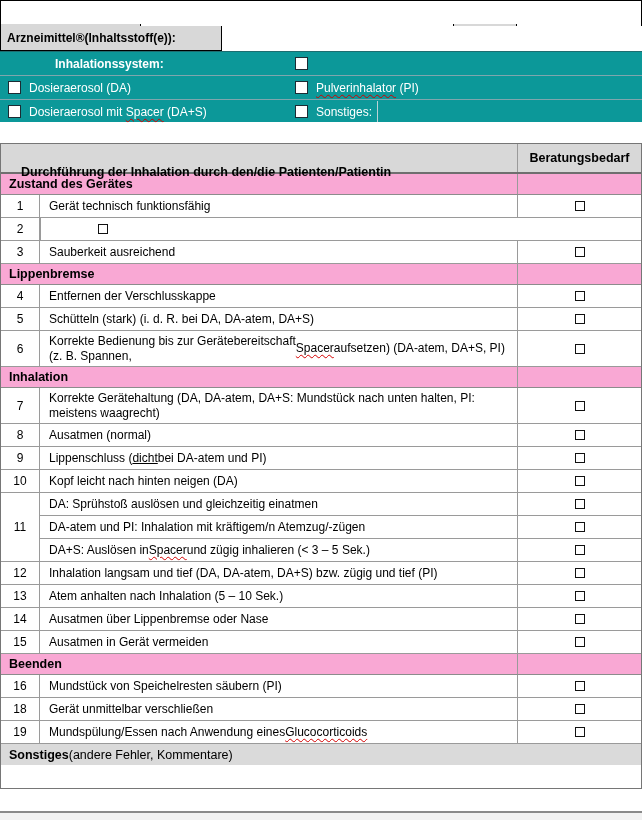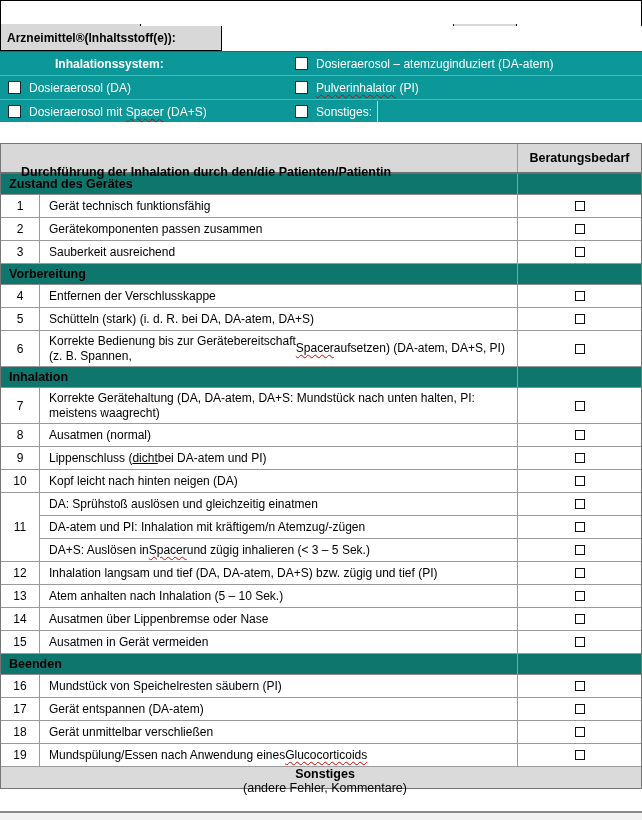--- a/index.html
+++ b/index.html
@@ -36,21 +36,21 @@
 
   .gap{height:21px;background:#fff;}
 
   
   .tableframe{height:646px;border:1px solid #767676;background:#fff;}
   .thead{display:flex;height:30px;background:#d8d8d8;font-weight:bold;font-size:12.5px;
          border-bottom:2px solid #6f6f6f;}
   .thead-main{flex:1;display:flex;align-items:center;padding-left:20px;margin-top:28px;}
   .thead-right{width:124px;border-left:1px solid #9a9a9a;display:flex;align-items:center;justify-content:center;}
 
-  .sec{display:flex;height:21px;background:#0f766e;border-bottom:1px solid #8c8c8c;}
+  .sec{display:flex;height:21px;background:#f9a8d4;border-bottom:1px solid #8c8c8c;}
   .sec-title{flex:1;display:flex;align-items:center;padding-left:8px;font-weight:bold;font-size:12.5px;}
   .sec-chk{width:124px;border-left:1px solid #9a9a9a;}
 
   .row{display:flex;height:23px;border-bottom:1px solid #9a9a9a;background:#fff;}
   .row.l2{height:36px;}
   .row.grp{height:69px;}
   .num{width:39px;border-right:1px solid #9a9a9a;display:flex;align-items:center;justify-content:center;
        font-size:12px;flex:0 0 auto;}
   .txt{flex:1;display:flex;align-items:center;padding:1px 6px 1px 9px;font-size:12px;line-height:15px;
        white-space:pre-line;}
@@ -59,21 +59,21 @@
 
   .grp-col{flex:1;display:flex;flex-direction:column;}
   .subrow{flex:1;display:flex;}
   .subrow + .subrow{border-top:1px solid #9a9a9a;}
   .subrow .txt{padding-left:9px;}
 
   .w{text-decoration:underline;text-decoration-style:wavy;text-decoration-color:#d40000;
      text-decoration-thickness:1px;text-underline-offset:2px;}
   .u{text-decoration:underline;}
 
-  .sonst{display:flex;align-items:center;height:21px;background:#dadada;padding-left:8px;font-size:12.5px;flex-direction:column;}
+  .sonst{display:flex;align-items:center;height:21px;background:#dadada;padding-left:8px;font-size:12.5px;}
   .sonst .b{font-weight:bold;}
 
   .comments{height:24px;background:#fff;border-bottom:2px solid #8a8a8a;}
   .footstrip{height:7px;background:#f2f2f2;}
 </style>
 </head>
 <body>
 
 <div class="page">
 
@@ -90,21 +90,20 @@
         <span> (Inhaltsstoff(e)):</span>
       </div>
     <div class="inpcell"></div>
   </div>
 
   <div class="teal">
     <div class="teal-row">
       <div class="teal-cell teal-title">Inhalationssystem:</div>
       <div class="teal-cell">
         <span class="cbw"></span>
-        <span><span>Dosieraerosol – atemzuginduziert (DA-atem)</span></span>
       </div>
     </div>
     <div class="teal-row">
       <div class="teal-cell">
         <span class="cbw"></span>
         <span><span>Dosieraerosol (DA)</span></span>
       </div>
       <div class="teal-cell">
         <span class="cbw"></span>
         <span><span class="w">Pulverinhalator</span><span> (PI)</span></span>
@@ -138,34 +137,33 @@
         </div>
         <div class="row">
           <div class="num">1</div>
           <div class="txt"><span>Gerät technisch funktionsfähig</span></div>
           <div class="chk">
             <span class="cb"></span>
           </div>
         </div>
         <div class="row">
           <div class="num">2</div>
-          <div class="txt"><span>Gerätekomponenten passen zusammen</span></div>
           <div class="chk">
             <span class="cb"></span>
           </div>
         </div>
         <div class="row">
           <div class="num">3</div>
           <div class="txt"><span>Sauberkeit ausreichend</span></div>
           <div class="chk">
             <span class="cb"></span>
           </div>
         </div>
         <div class="sec">
-          <div class="sec-title">Vorbereitung</div>
+          <div class="sec-title">Lippenbremse</div>
           <div class="sec-chk"></div>
         </div>
         <div class="row">
           <div class="num">4</div>
           <div class="txt"><span>Entfernen der Verschlusskappe</span></div>
           <div class="chk">
             <span class="cb"></span>
           </div>
         </div>
         <div class="row">
@@ -272,27 +270,20 @@
           <div class="sec-chk"></div>
         </div>
         <div class="row">
           <div class="num">16</div>
           <div class="txt"><span>Mundstück von Speichelresten säubern (PI)</span></div>
           <div class="chk">
             <span class="cb"></span>
           </div>
         </div>
         <div class="row">
-          <div class="num">17</div>
-          <div class="txt"><span>Gerät entspannen (DA-atem)</span></div>
-          <div class="chk">
-            <span class="cb"></span>
-          </div>
-        </div>
-        <div class="row">
           <div class="num">18</div>
           <div class="txt"><span>Gerät unmittelbar verschließen</span></div>
           <div class="chk">
             <span class="cb"></span>
           </div>
         </div>
         <div class="row">
           <div class="num">19</div>
           <div class="txt"><span>Mundspülung/Essen nach Anwendung eines </span><span class="w">Glucocorticoids</span></div>
           <div class="chk">

